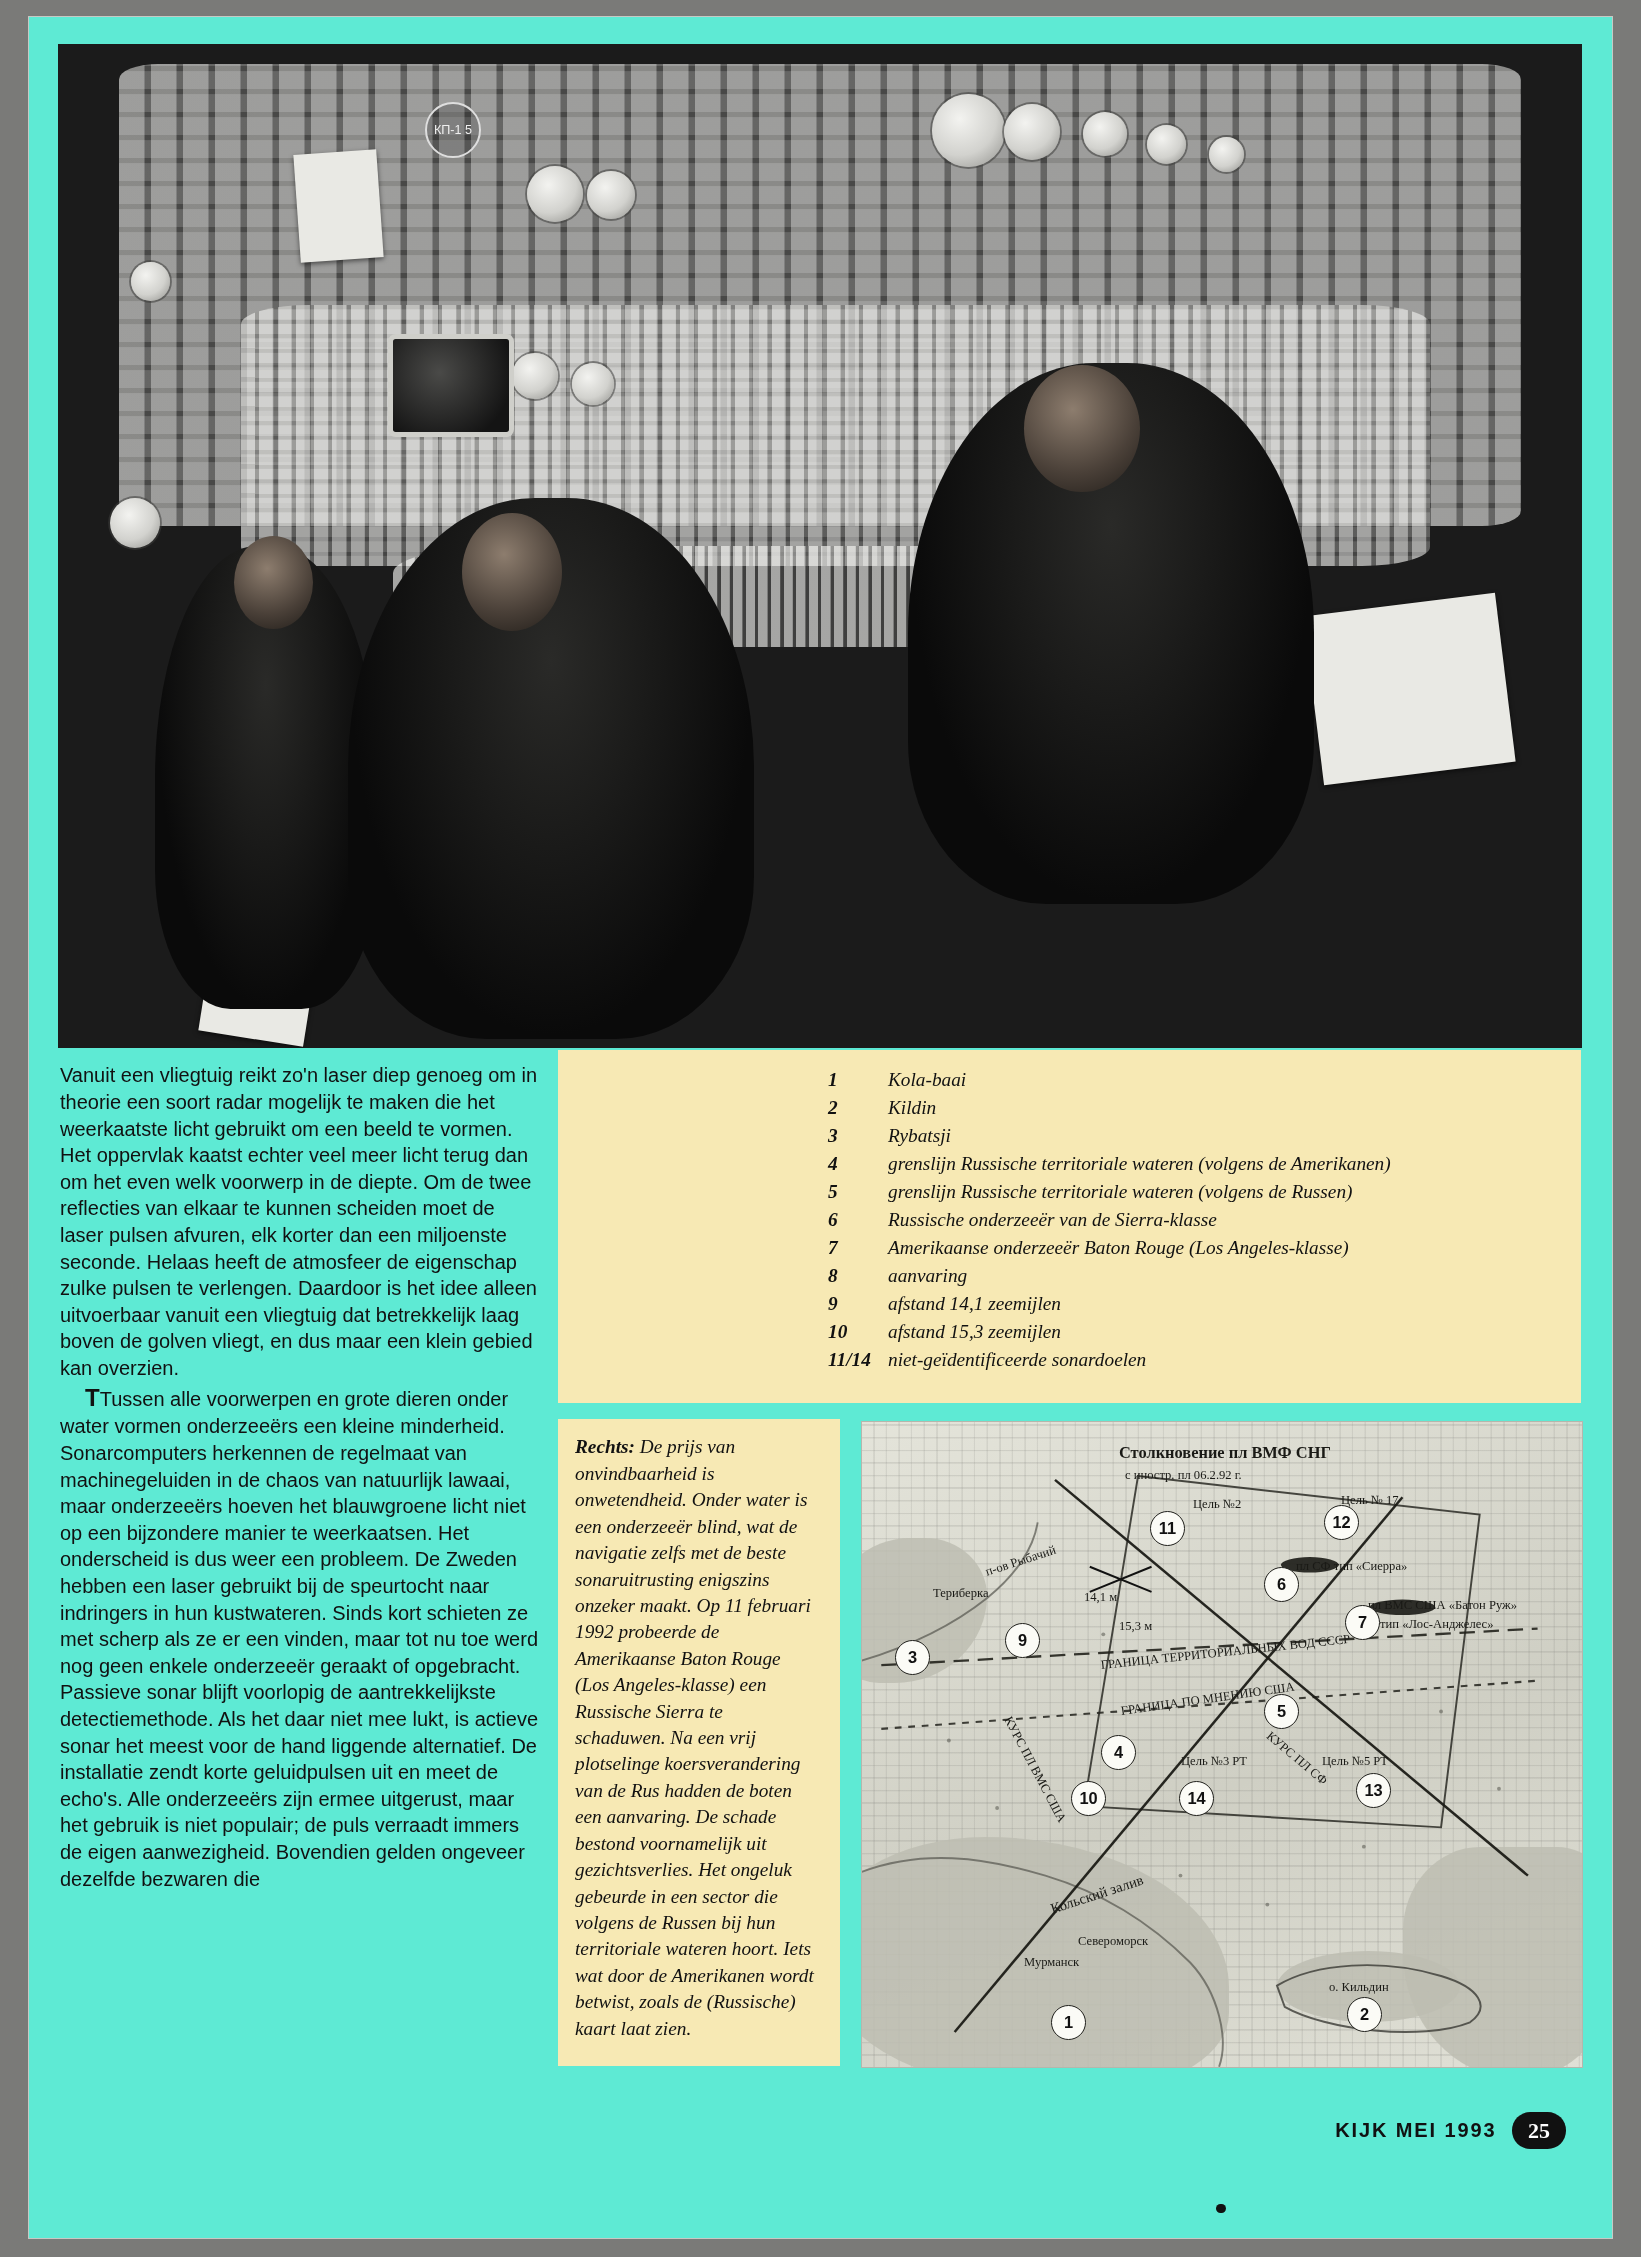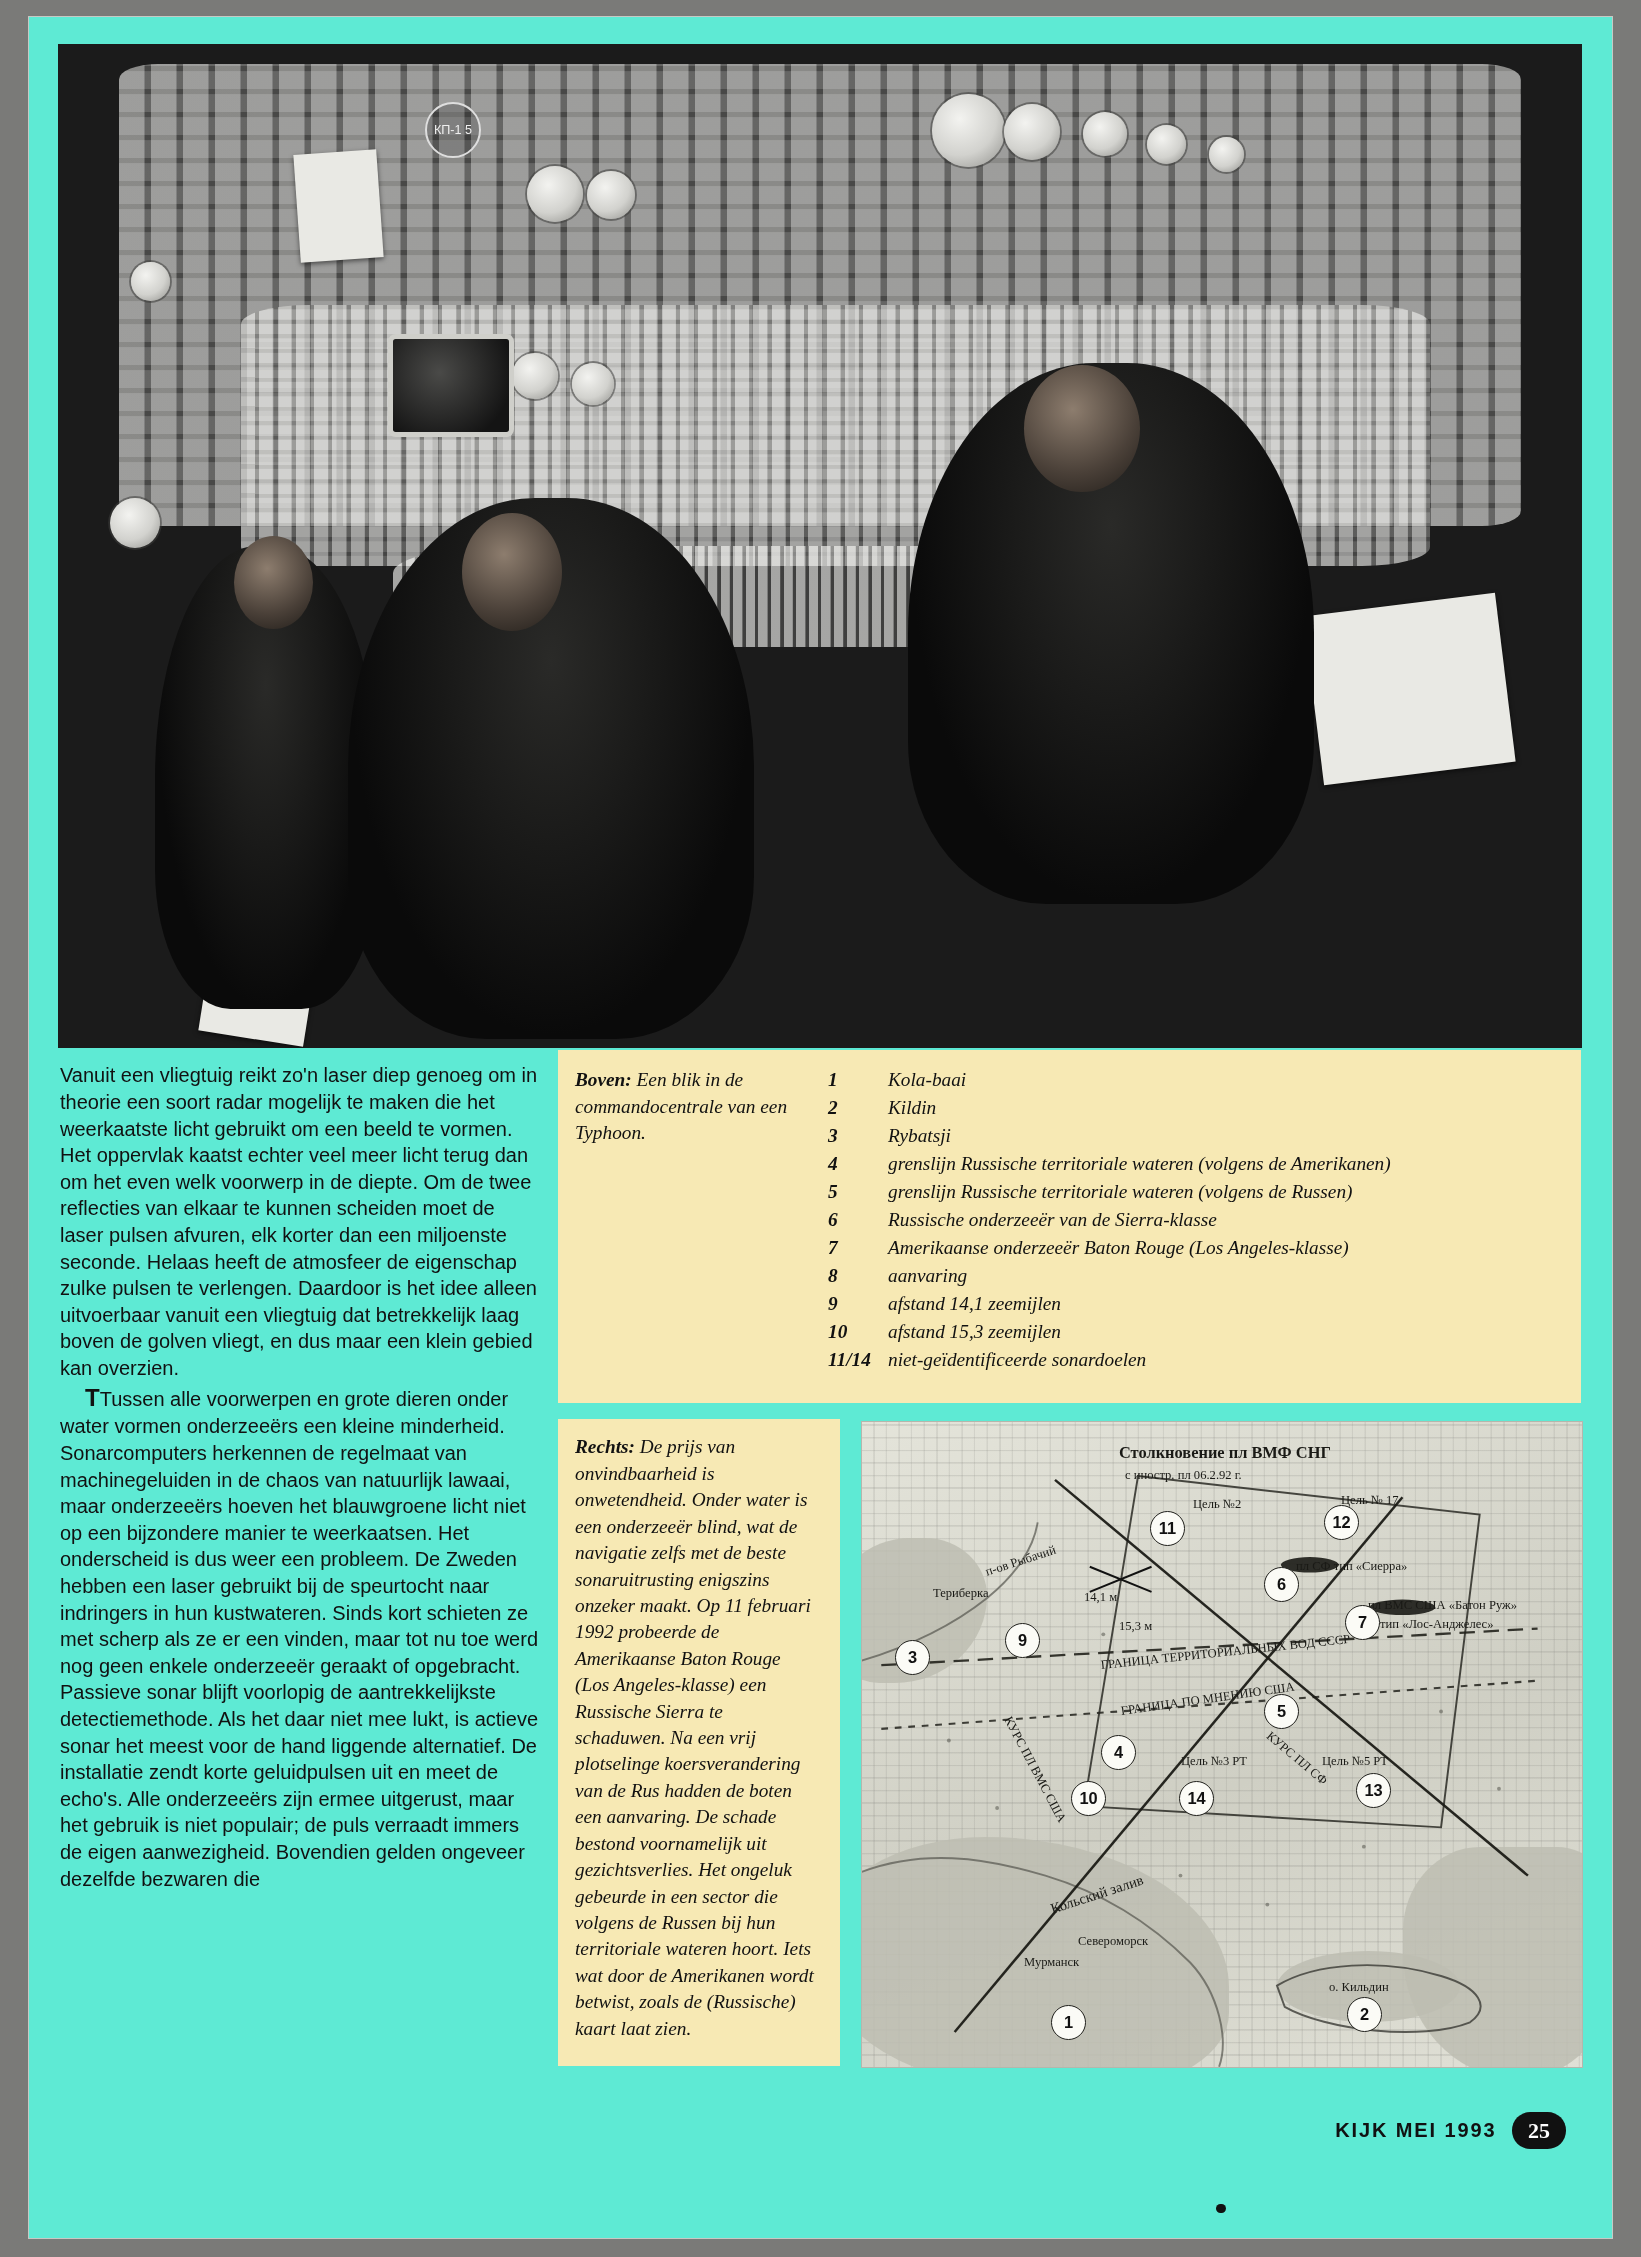--- a/index.html
+++ b/index.html
@@ -312,23 +312,20 @@
 
   <div class="col-left">
     <p>Vanuit een vliegtuig reikt zo'n laser diep genoeg om in theorie een soort radar mogelijk te maken die het weerkaatste licht gebruikt om een beeld te vormen. Het oppervlak kaatst echter veel meer licht terug dan om het even welk voorwerp in de diepte. Om de twee reflecties van elkaar te kunnen scheiden moet de laser pulsen afvuren, elk korter dan een miljoenste seconde. Helaas heeft de atmosfeer de eigenschap zulke pulsen te verlengen. Daardoor is het idee alleen uitvoerbaar vanuit een vliegtuig dat betrekkelijk laag boven de golven vliegt, en dus maar een klein gebied kan overzien.</p>
     <p class="indent"><span class="dropcap">T</span><span>Tussen alle voorwerpen en grote dieren onder water vormen onderzeeërs een kleine minderheid. Sonarcomputers herkennen de regelmaat van machinegeluiden in de chaos van natuurlijk lawaai, maar onderzeeërs hoeven het blauwgroene licht niet op een bijzondere manier te weerkaatsen. Het onderscheid is dus weer een probleem. De Zweden hebben een laser gebruikt bij de speurtocht naar indringers in hun kustwateren. Sinds kort schieten ze met scherp als ze er een vinden, maar tot nu toe werd nog geen enkele onderzeeër geraakt of opgebracht.</span></p>
     <p>Passieve sonar blijft voorlopig de aantrekkelijkste detectiemethode. Als het daar niet mee lukt, is actieve sonar het meest voor de hand liggende alternatief. De installatie zendt korte geluidpulsen uit en meet de echo's. Alle onderzeeërs zijn ermee uitgerust, maar het gebruik is niet populair; de puls verraadt immers de eigen aanwezigheid. Bovendien gelden ongeveer dezelfde bezwaren die</p>
   </div>
 
   <div class="tint tint-top"></div>
   <div class="tint tint-bottom"></div>
 
-  <div class="cap-top">
-    <b>Boven:</b><span> Een blik in de commandocentrale van een Typhoon.</span>
-  </div>
 
   <div class="legend">
     <div class="row">
         <span class="num">1</span>
         <span class="txt">Kola-baai</span>
       </div>
     <div class="row">
         <span class="num">2</span>
         <span class="txt">Kildin</span>
       </div>

